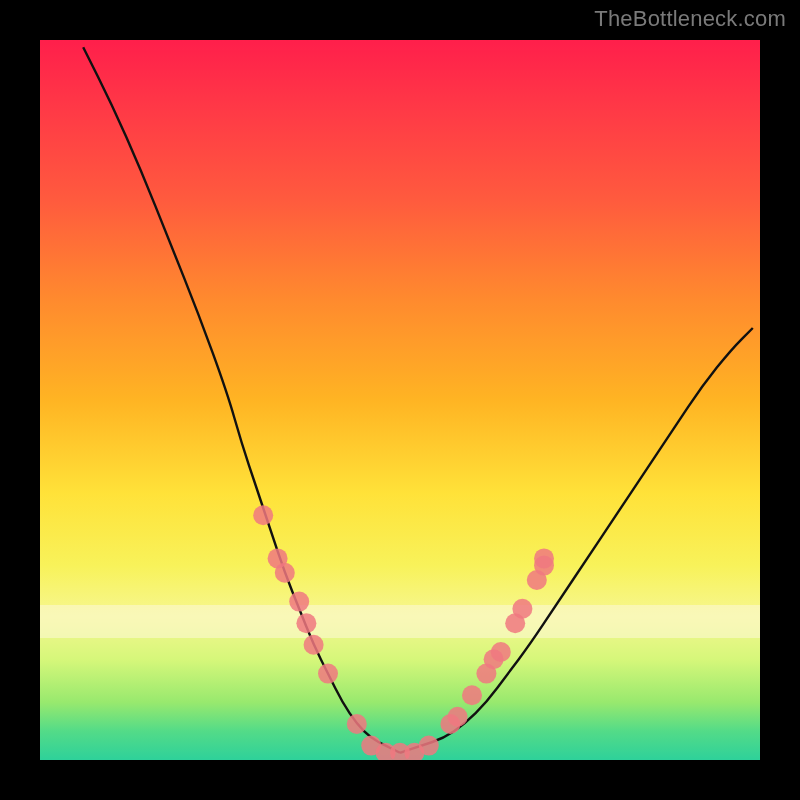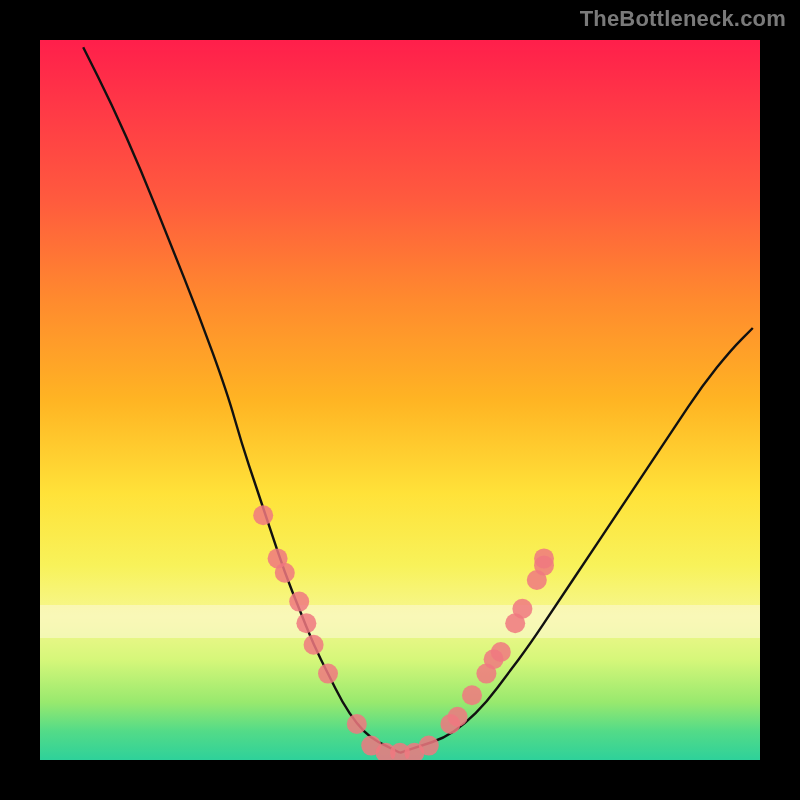--- a/index.html
+++ b/index.html
@@ -57,21 +57,21 @@
     inset: 0;
     width: 100%;
     height: 100%;
   }
   .watermark {
     position: absolute;
     top: 6px;
     right: 14px;
     color: #7a7a7a;
     font-size: 22px;
-    font-weight: 700;
+    font-weight: 400;
     letter-spacing: 0.2px;
     user-select: none;
   }
 </style>
 </head>
 <body>
 
 <div class="stage">
 
   <div class="watermark">TheBottleneck.com</div>

